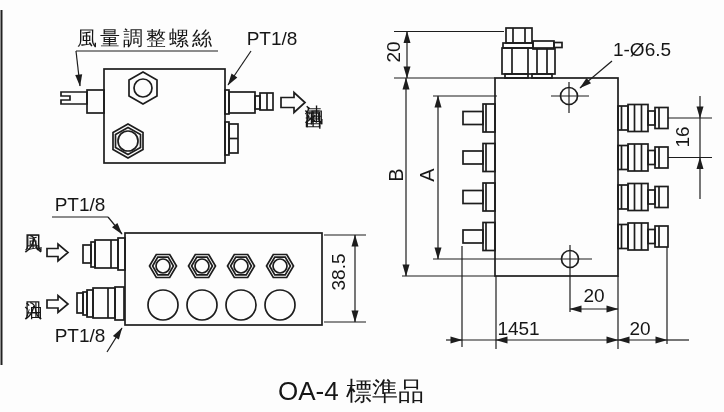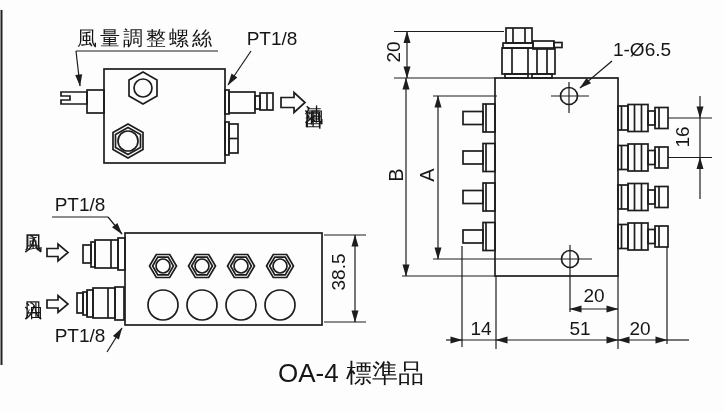--- a/index.html
+++ b/index.html
@@ -15,21 +15,21 @@
   .ctr{transform:translate(-50%,-50%);}
   .rot{transform:translate(-50%,-50%) rotate(-90deg);}
   .vtex{
     transform:translate(-50%,0);
     writing-mode:vertical-rl;text-orientation:upright;
     letter-spacing:3px;
   }
   .fs18{font-size:18px;}
   .fs19{font-size:19px;}
   .fs20{font-size:20px;letter-spacing:3px;}
-  .fs26{font-size:26px;}
+  .fs26{font-size:26px;margin-top:18px;}
 </style>
 </head>
 <body>
 
 <div class="stage">
 
   <svg width="724" height="412" viewBox="0 0 724 412">
     <defs>
       <marker id="ar" markerUnits="userSpaceOnUse" markerWidth="14" markerHeight="9" refX="12.5" refY="4.5" orient="auto-start-reverse">
         <path d="M13,4.5 L1,1 L1,8 Z" fill="#1d1d1d"></path>
@@ -213,21 +213,21 @@
   <div class="lbl rot fs20" style="left:396px;top:175px;letter-spacing:0;">B</div>
 
   <div class="lbl rot fs20" style="left:427px;top:175px;letter-spacing:0;">A</div>
 
   <div class="lbl ctr fs19" style="left:642px;top:50px;">1-Ø6.5</div>
 
   <div class="lbl rot fs19" style="left:683px;top:137px;">16</div>
 
   <div class="lbl ctr fs19" style="left:594px;top:296px;">20</div>
 
-  <div class="lbl ctr fs19" style="left:481px;top:329px;">14</div>
-
-  <div class="lbl ctr fs19" style="left:580px;top:329px;">51</div>
+  <div class="lbl ctr fs19" style="left:508px;top:329px;">14</div>
+
+  <div class="lbl ctr fs19" style="left:529px;top:329px;">51</div>
 
   <div class="lbl ctr fs19" style="left:640px;top:329px;">20</div>
 
   <div class="lbl ctr fs26" style="left:351px;top:374px;">OA-4 標準品</div>
 
 </div>
 
 </body></html>

